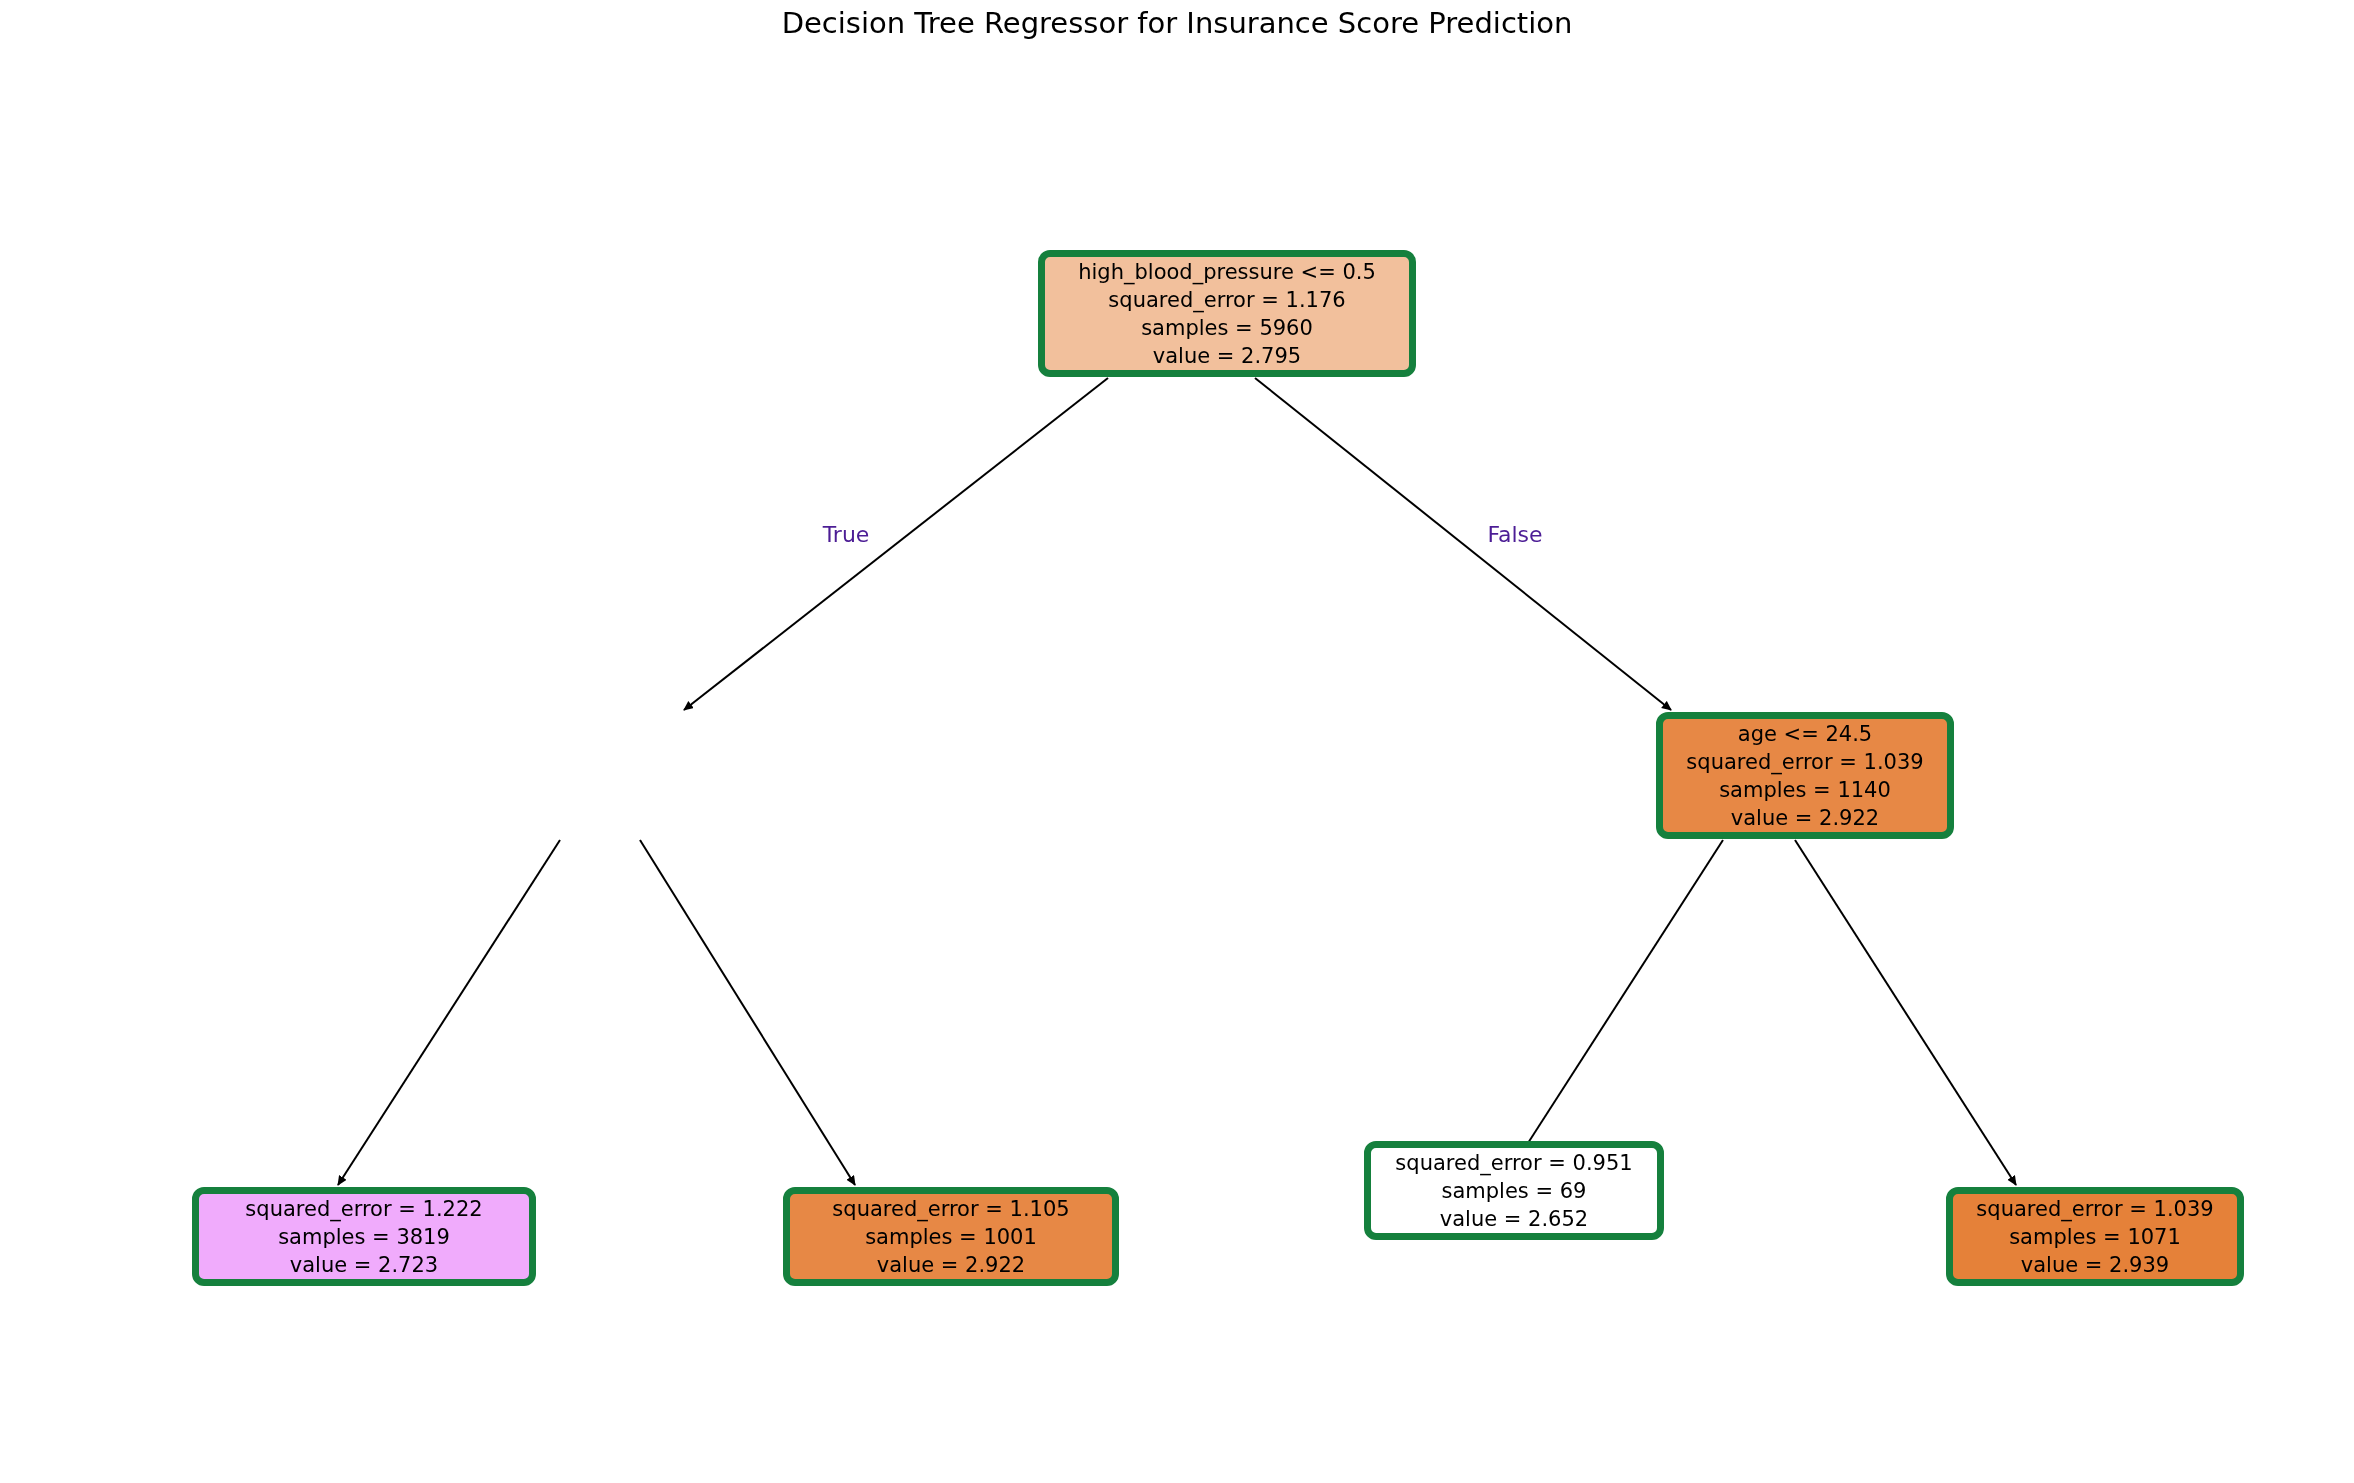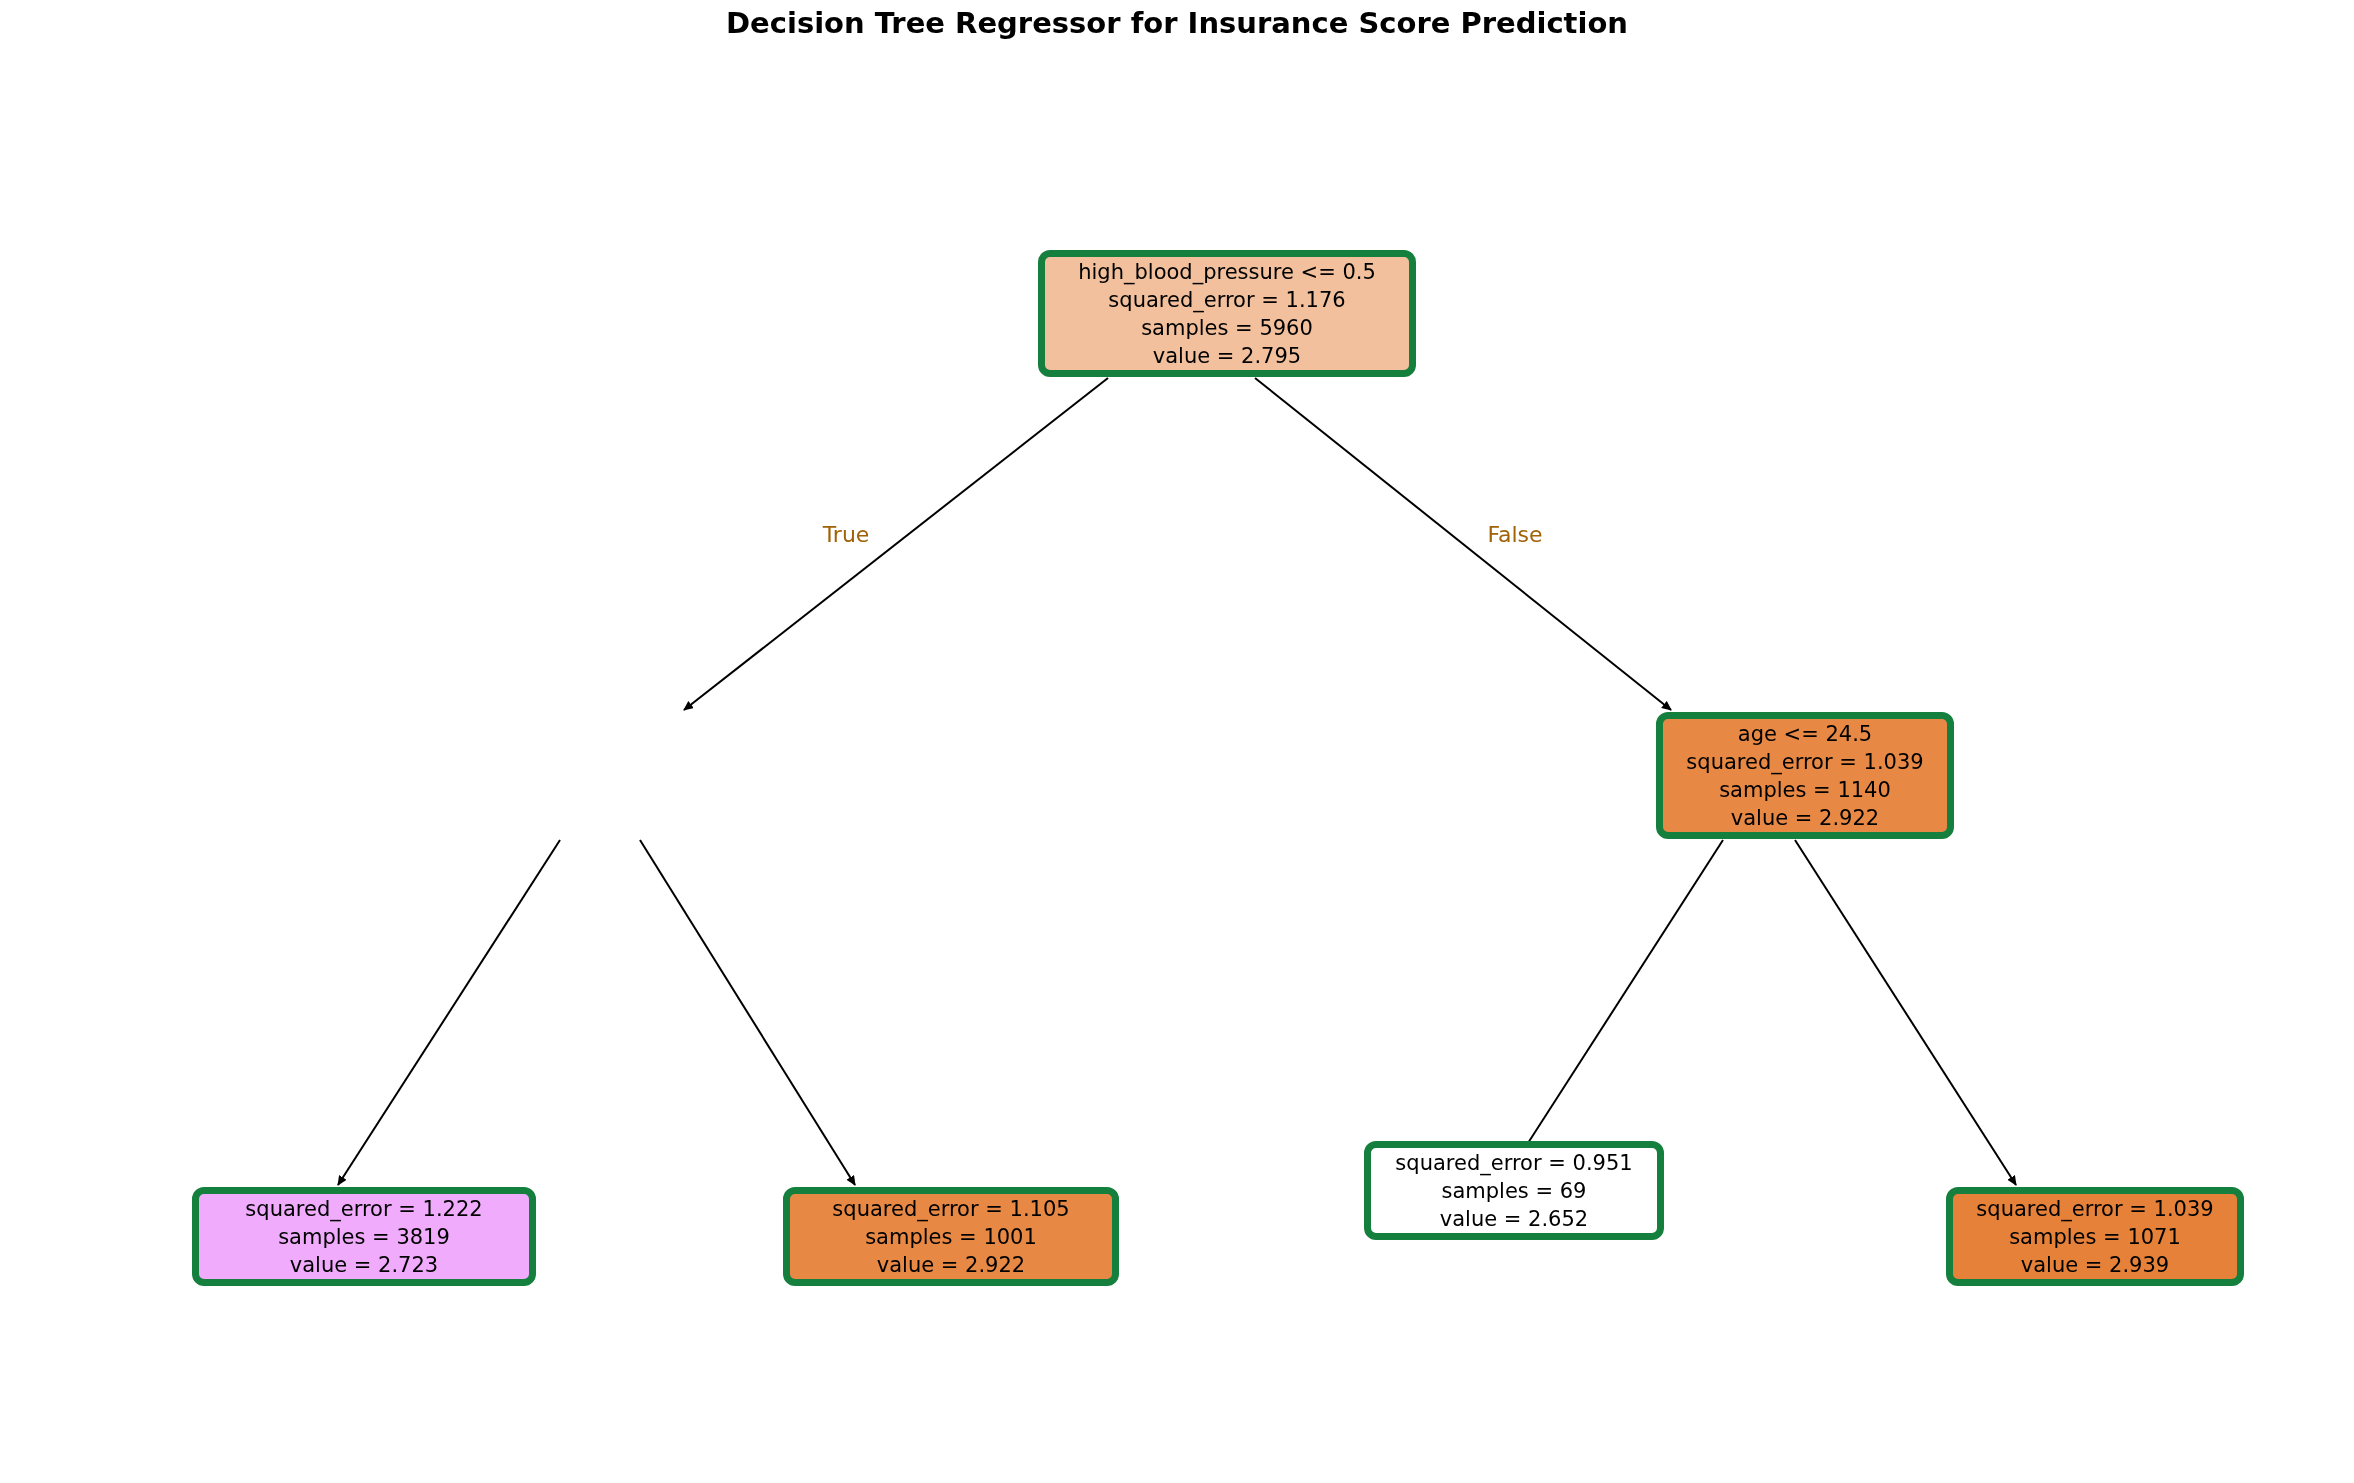--- a/index.html
+++ b/index.html
@@ -15,21 +15,21 @@
     background: #ffffff;
     overflow: hidden;
   }
   .chart-title {
     position: absolute;
     top: 6px;
     left: 0;
     width: 100%;
     text-align: center;
     font-size: 29px;
-    font-weight: bold;
+    font-weight: normal;
     color: #000000;
   }
   .edges-layer {
     position: absolute;
     top: 0;
     left: 0;
     width: 2354px;
     height: 1483px;
     pointer-events: none;
   }
@@ -49,21 +49,21 @@
     margin-left: 46px;
   }
   .node .line {
     white-space: nowrap;
   }
   .edge-label {
     position: absolute;
     width: 120px;
     text-align: center;
     font-size: 22px;
-    color: #a16207;
+    color: #4c1d95;
   }
 </style>
 </head>
 <body>
 
 <div class="canvas">
 
   <div class="chart-title">Decision Tree Regressor for Insurance Score Prediction</div>
 
   <svg class="edges-layer" width="2354" height="1483" viewBox="0 0 2354 1483" xmlns="http://www.w3.org/2000/svg">

